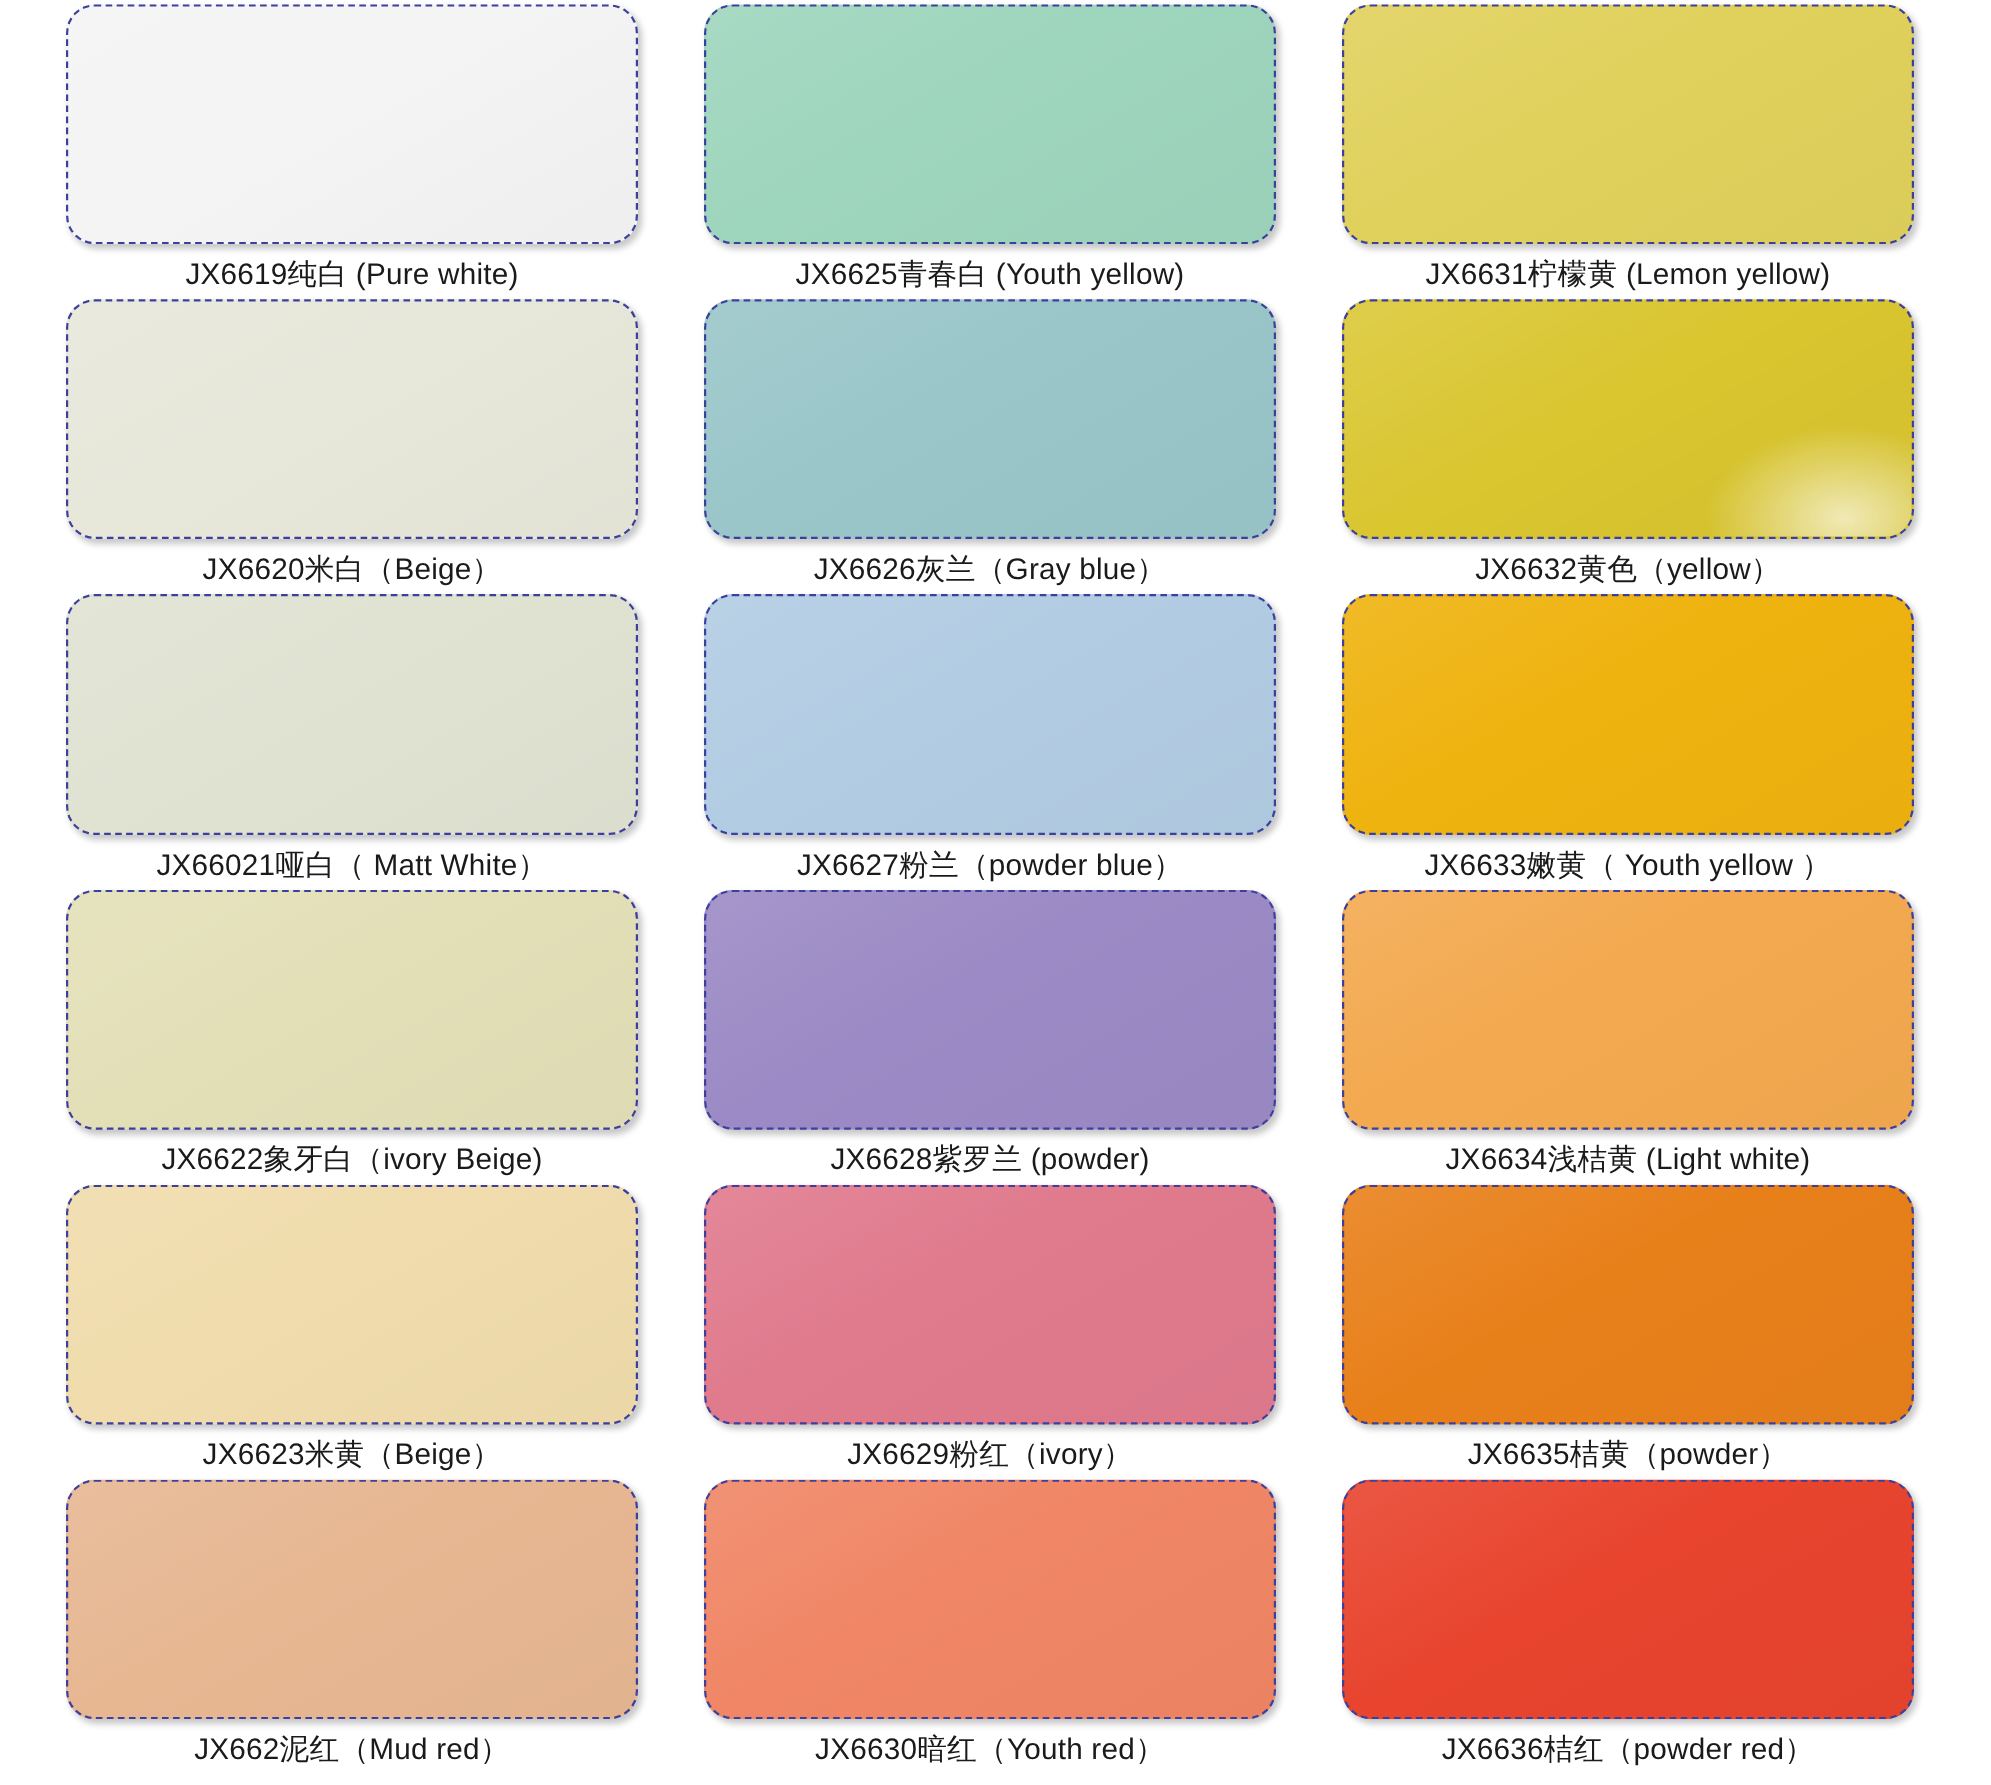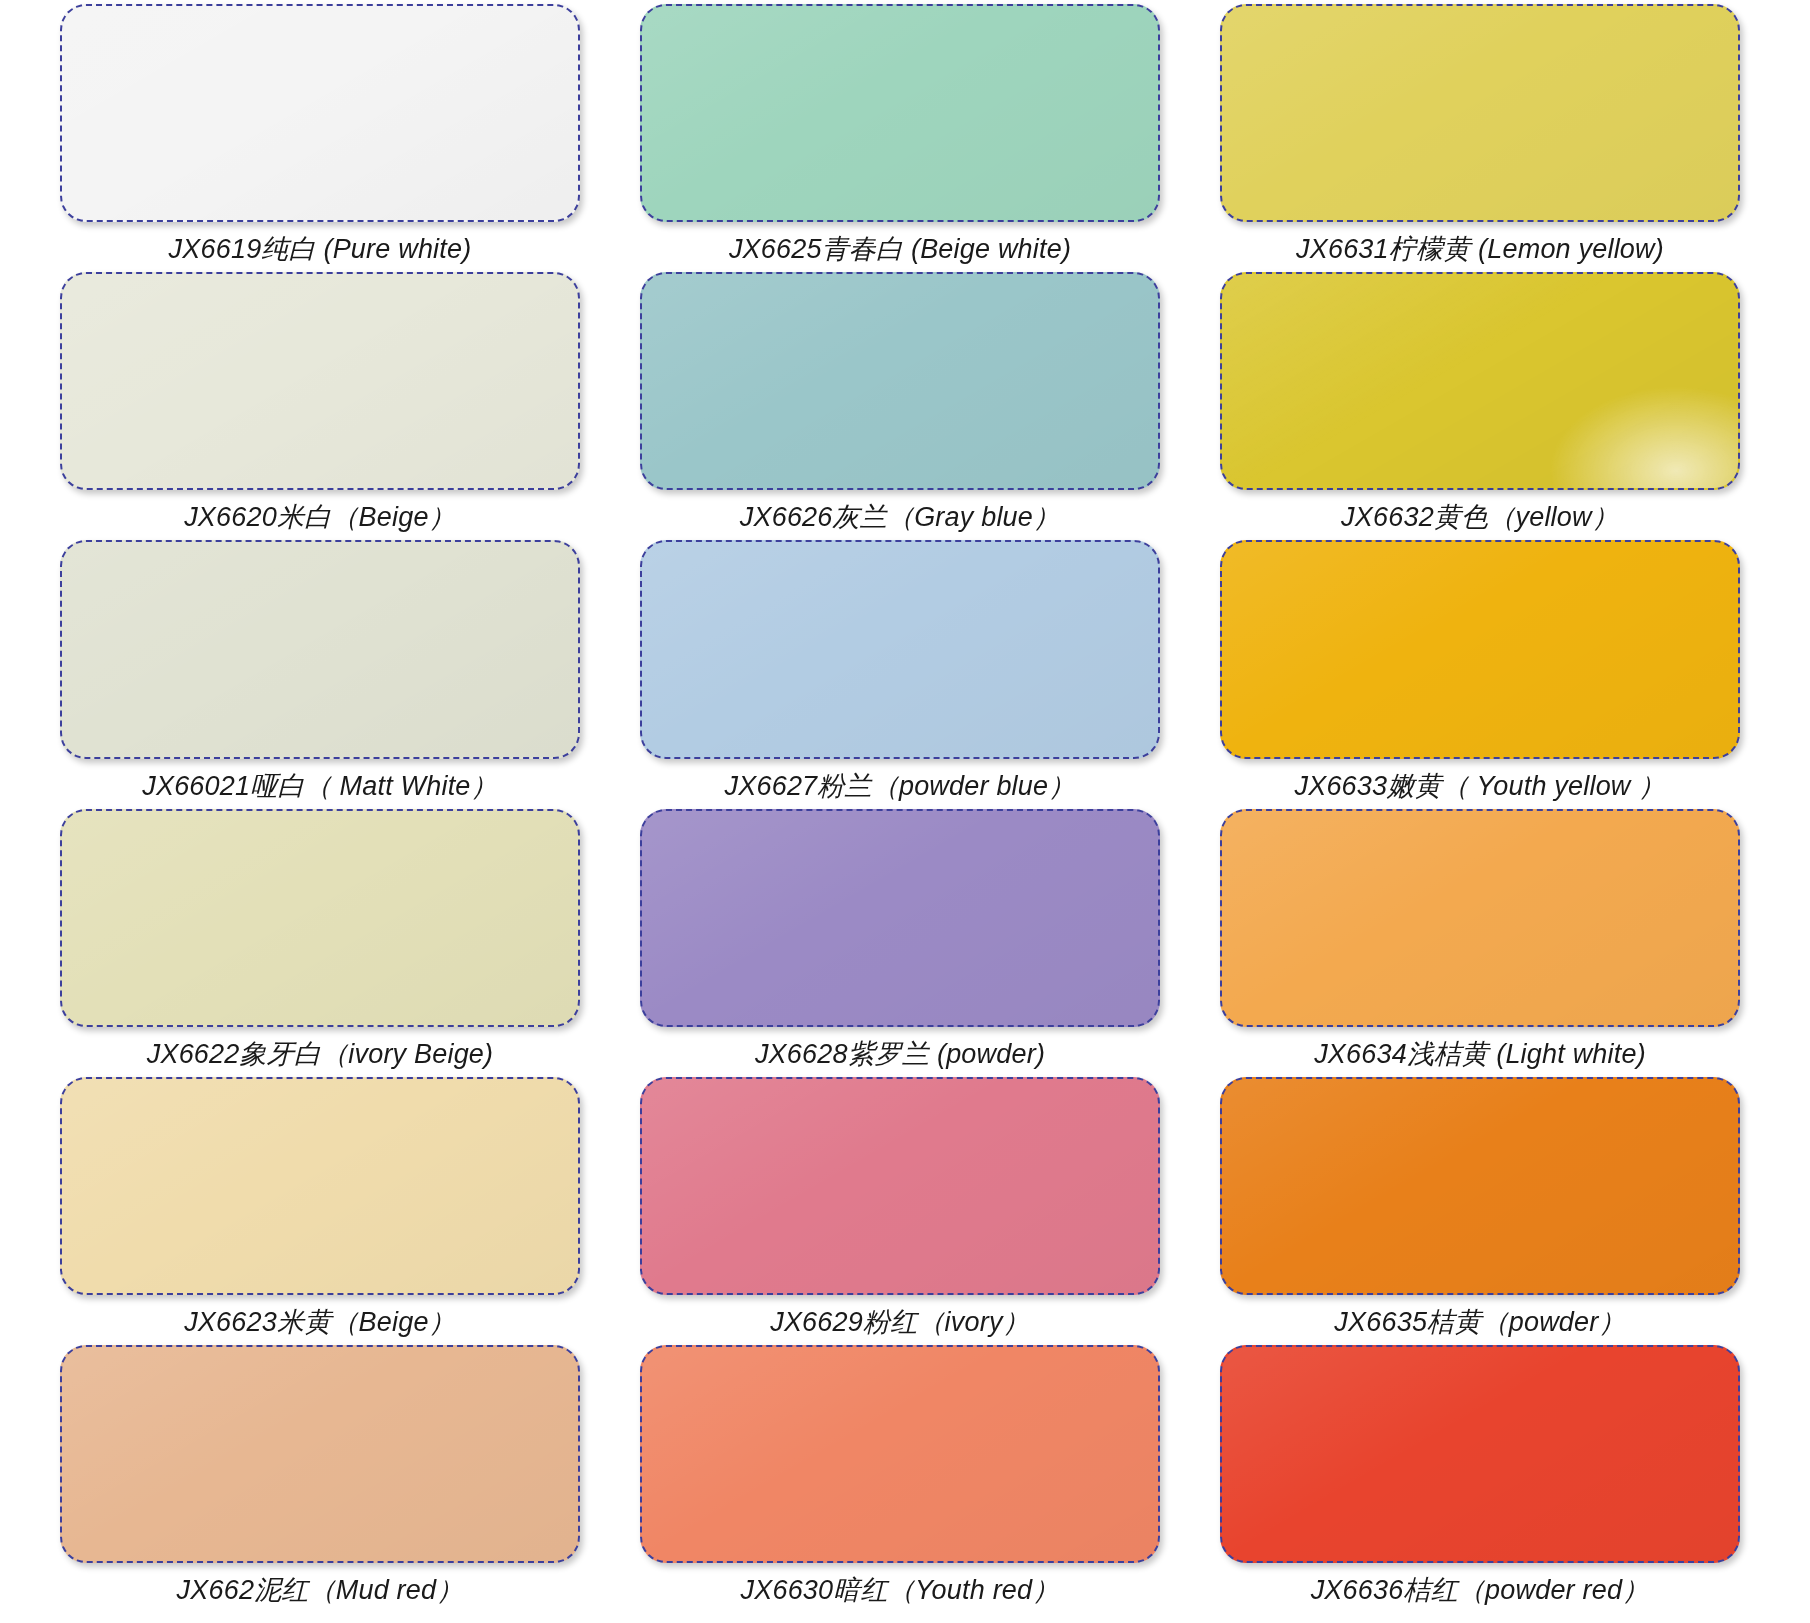--- a/index.html
+++ b/index.html
@@ -13,21 +13,20 @@
     font-family: "Liberation Sans", "DejaVu Sans", sans-serif;
     overflow: hidden;
   }
   .sheet {
     width: 1478px;
     height: 1623px;
     box-sizing: border-box;
     padding: 4px 60px 10px 60px;
     display: flex;
     flex-direction: column;
-    font-style: italic;
   }
   .row {
     display: flex;
     flex-direction: row;
     justify-content: flex-start;
     flex: 1 1 0;
     min-height: 0;
   }
   .cell {
     width: 520px;
@@ -91,21 +90,21 @@
     <div class="cell">
       <div class="swatch-wrap">
         <div class="swatch" style="background-color: rgb(244, 244, 244);"></div>
       </div>
       <div class="caption">JX6619纯白 (Pure white)</div>
     </div>
     <div class="cell">
       <div class="swatch-wrap">
         <div class="swatch" style="background-color: rgb(158, 213, 189);"></div>
       </div>
-      <div class="caption">JX6625青春白 (Beige white)</div>
+      <div class="caption">JX6625青春白 (Youth yellow)</div>
     </div>
     <div class="cell">
       <div class="swatch-wrap">
         <div class="swatch" style="background-color: rgb(224, 209, 92);"></div>
       </div>
       <div class="caption">JX6631柠檬黄 (Lemon yellow)</div>
     </div>
   </div>
 
   <div class="row">

